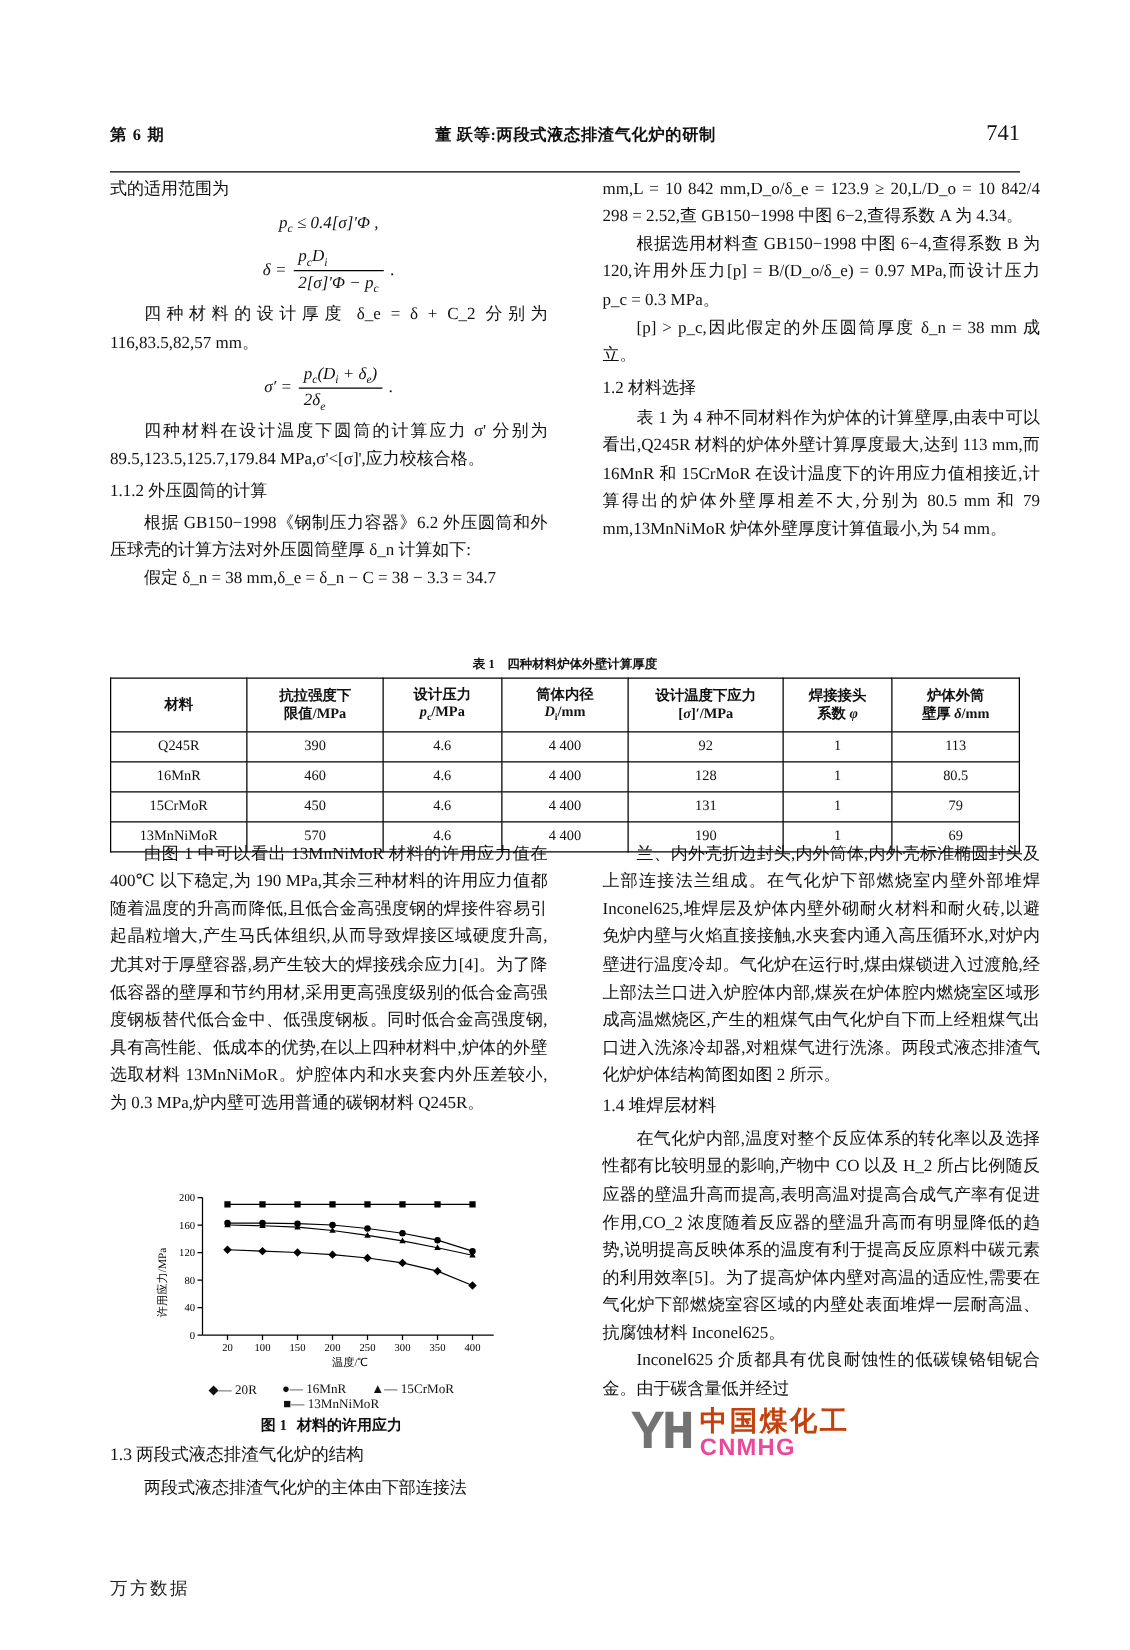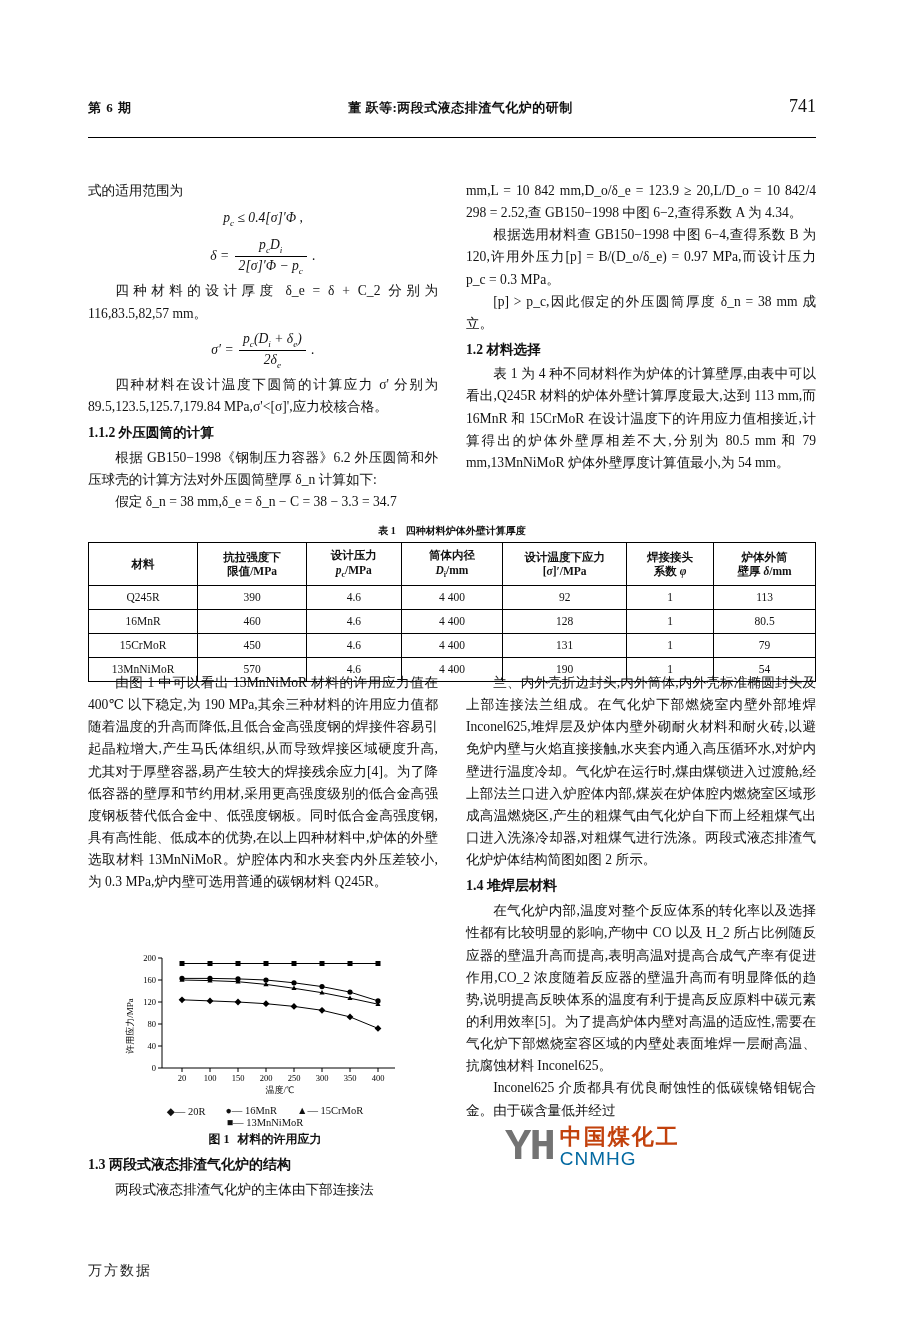--- a/index.html
+++ b/index.html
@@ -25,39 +25,39 @@
   .header .hl{font-weight:bold;letter-spacing:1px;}
   .header .hc{font-weight:bold;letter-spacing:.5px;font-size:13px;}
   .header .hr{font-size:18px;}
   
   .col{
     position:absolute;top:140px;width:350px;
     font-size:13.6px;line-height:1.63;
     text-align:justify;
   }
   .col.left{left:88px;}
-  .col.right{left:466px;}
+  .col.right{left:482px;}
   p{margin:0;text-indent:2em;}
-  p.noind{text-indent:0;margin-top:40px;}
+  p.noind{text-indent:0;}
   .formula{
     text-align:center;
     margin:5px 0 3px 0;
     font-family:"Liberation Serif",serif;
     font-style:italic;
   }
   .frac{
     display:inline-block;
     vertical-align:middle;
-    text-align:center;
+    text-align:left;
     margin:0 2px;
   }
   .frac .num{display:block;padding:0 4px;border-bottom:1px solid #000;line-height:1.35;}
   .frac .den{display:block;padding:0 4px;line-height:1.35;}
   .sec{
-    font-weight:bold;
+    font-weight:normal;
     margin:4px 0 2px 0;
     text-indent:0;
     font-size:13.6px;
   }
   .sec.big{font-size:14px;}
   sub{font-size:.68em;}
   .it{font-style:italic;}
   
   .tbl-wrap{
     position:absolute;left:88px;top:524px;width:728px;
@@ -103,21 +103,21 @@
     display:flex;align-items:center;
     pointer-events:none;
   }
   .wm .logo{
     font-family:Liberation Mono, monospace;
     font-weight:bold;font-size:44px;color:#737373;
     letter-spacing:-2px;line-height:1;
   }
   .wm .txt{margin-left:6px;}
   .wm .t1{font-size:22px;color:#c2410c;font-weight:bold;letter-spacing:2px;line-height:1.05;}
-  .wm .t2{font-family:"Liberation Sans",sans-serif;font-size:19px;color:#0369a1;font-weight:normal;letter-spacing:1px;line-height:1.05;}
+  .wm .t2{font-family:"Liberation Sans",sans-serif;font-size:19px;color:#ec4899;font-weight:bold;letter-spacing:1px;line-height:1.05;}
   .footer{
     position:absolute;left:88px;top:1262px;
     font-size:14px;letter-spacing:2px;color:#222;
   }
   .frm-line{ text-align:center; }
 </style>
 </head>
 <body>
 
 <div class="page">
@@ -235,21 +235,21 @@
           <td>1</td>
           <td>79</td>
         </tr>
         <tr>
           <td>13MnNiMoR</td>
           <td>570</td>
           <td>4.6</td>
           <td>4 400</td>
           <td>190</td>
           <td>1</td>
-          <td>54</td>
+          <td>69</td>
         </tr>
       </tbody>
     </table>
   </div>
 
   <div class="col left" style="top:672px;">
     <p>由图 1 中可以看出 13MnNiMoR 材料的许用应力值在 400℃ 以下稳定,为 190 MPa,其余三种材料的许用应力值都随着温度的升高而降低,且低合金高强度钢的焊接件容易引起晶粒增大,产生马氏体组织,从而导致焊接区域硬度升高,尤其对于厚壁容器,易产生较大的焊接残余应力[4]。为了降低容器的壁厚和节约用材,采用更高强度级别的低合金高强度钢板替代低合金中、低强度钢板。同时低合金高强度钢,具有高性能、低成本的优势,在以上四种材料中,炉体的外壁选取材料 13MnNiMoR。炉腔体内和水夹套内外压差较小,为 0.3 MPa,炉内壁可选用普通的碳钢材料 Q245R。</p>
   </div>
 
   <div class="fig">

